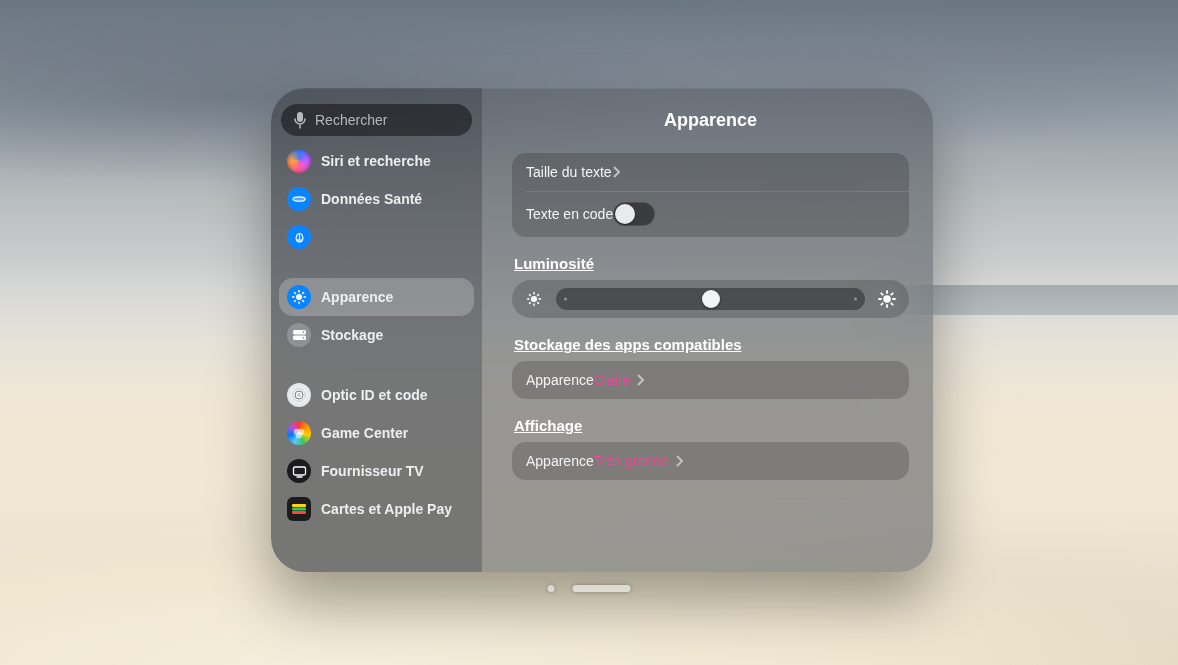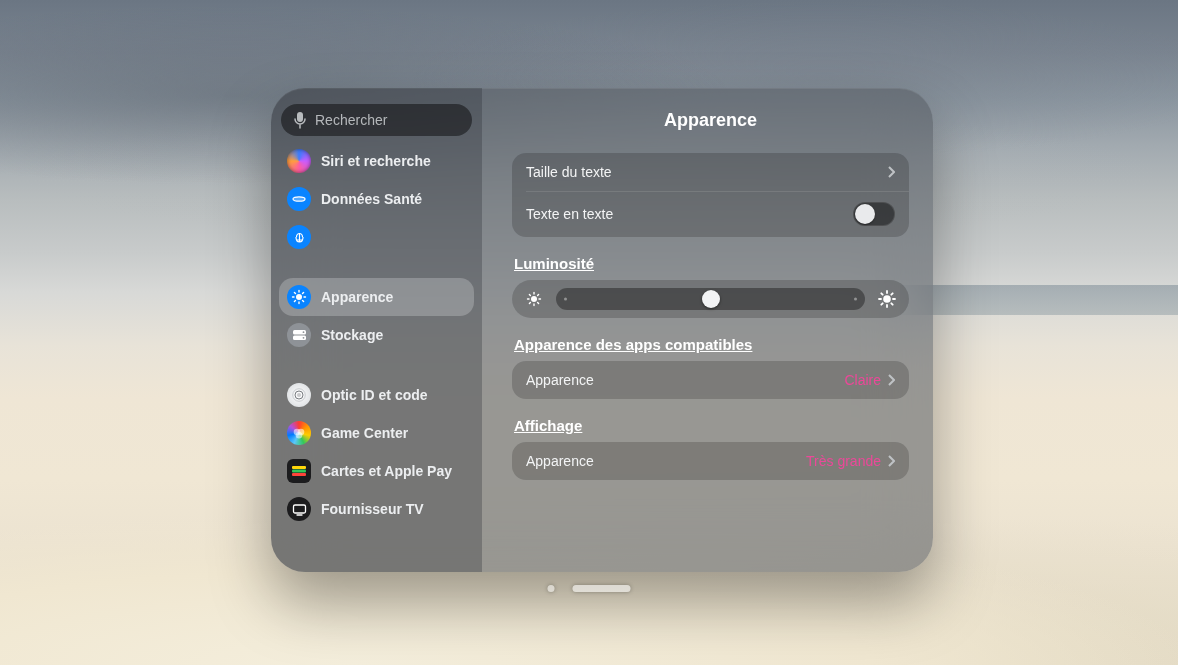--- a/index.html
+++ b/index.html
@@ -71,21 +71,21 @@
   .side-item.selected { background:rgba(255,255,255,.22); }
   .side-gap { height:22px; }
 
   .icon { width:24px; height:24px; border-radius:50%; display:flex; align-items:center; justify-content:center; flex:0 0 24px; }
   .icon svg { display:block; }
 
   .content { flex:1; padding:20px 24px 20px 30px; overflow:auto; }
   .page-title { text-align:center; font-size:18px; font-weight:600; margin:2px 0 22px; color:#fff; }
 
   .group { background: rgba(0,0,0,.18); border-radius:14px; margin-bottom:18px; overflow:hidden; }
-  .row { display:flex; align-items:center; justify-content:space-between; padding:11px 14px; font-size:14px; color:#f3f4f5; position:relative; cursor:pointer; }
+  .row { display:flex; align-items:center; padding:11px 14px; font-size:14px; color:#f3f4f5; position:relative; cursor:pointer; }
   .row + .row::before { content:""; position:absolute; left:14px; right:0; top:0; height:1px; background:rgba(255,255,255,.10); }
   .row .value { color:#ec4899; display:flex; align-items:center; gap:6px; }
   .row.static { cursor:default; }
 
   .chevron { width:8px; height:12px; }
   .chevron path { stroke:#bfc2c5; stroke-width:2; fill:none; }
 
   .toggle { width:42px; height:24px; border-radius:12px; background:rgba(0,0,0,.45); position:relative; cursor:pointer;
     box-shadow: inset 0 0 0 1px rgba(255,255,255,.1); }
   .toggle .knob { position:absolute; top:2px; left:2px; width:20px; height:20px; border-radius:50%; background:#e9eaec;
@@ -203,56 +203,56 @@
         <svg width="14" height="14" viewBox="0 0 14 14">
             <circle cx="5" cy="6" r="3.3" fill="rgba(255,255,255,.55)"></circle>
             <circle cx="9" cy="6" r="3.3" fill="rgba(255,255,255,.55)"></circle>
             <circle cx="7" cy="9.2" r="3.3" fill="rgba(255,255,255,.55)"></circle>
           </svg>
       </span>
       <span>Game Center</span>
     </div>
 
     <div class="side-item">
+      <span class="icon" style="background:#1c1c1e;">
+        <svg width="15" height="13" viewBox="0 0 15 13">
+            <rect x="1.5" y="2" width="12" height="8" rx="1.5" fill="none" stroke="#fff" stroke-width="1.3"></rect>
+            <line x1="5" y1="12" x2="10" y2="12" stroke="#fff" stroke-width="1.3" stroke-linecap="round"></line>
+          </svg>
+      </span>
+      <span>Fournisseur TV</span>
+    </div>
+
+    <div class="side-item">
       <span class="icon" style="background:#1c1c1e; border-radius:6px;">
         <svg width="16" height="12" viewBox="0 0 16 12">
             <rect x="1" y="1" width="14" height="3" rx="1" fill="#ffd60a"></rect>
             <rect x="1" y="4.5" width="14" height="3" rx="1" fill="#34c759"></rect>
             <rect x="1" y="8" width="14" height="3" rx="1" fill="#ff453a"></rect>
           </svg>
       </span>
       <span>Cartes et Apple Pay</span>
-    </div>
-
-    <div class="side-item">
-      <span class="icon" style="background:#1c1c1e;">
-        <svg width="15" height="13" viewBox="0 0 15 13">
-            <rect x="1.5" y="2" width="12" height="8" rx="1.5" fill="none" stroke="#fff" stroke-width="1.3"></rect>
-            <line x1="5" y1="12" x2="10" y2="12" stroke="#fff" stroke-width="1.3" stroke-linecap="round"></line>
-          </svg>
-      </span>
-      <span>Fournisseur TV</span>
     </div>
 
   </div>
 
   <div class="content">
     <h1 class="page-title">Apparence</h1>
 
     <div class="group">
       <div class="row">
         <span>Taille du texte</span>
         <span class="value">
           <svg class="chevron" viewBox="0 0 8 12">
               <path d="M2 1l5 5-5 5"></path>
             </svg>
         </span>
       </div>
       <div class="row static">
-        <span>Texte en texte</span>
+        <span>Texte en code</span>
         <span class="toggle">
           <span class="knob"></span>
         </span>
       </div>
     </div>
 
     <div class="section-label">Luminosité</div>
     <div class="bright-row">
       <span class="bright-icon">
         <svg viewBox="0 0 20 20">
@@ -284,21 +284,21 @@
               <line x1="16" y1="10" x2="18" y2="10"></line>
               <line x1="4.3" y1="4.3" x2="5.7" y2="5.7"></line>
               <line x1="14.3" y1="14.3" x2="15.7" y2="15.7"></line>
               <line x1="15.7" y1="4.3" x2="14.3" y2="5.7"></line>
               <line x1="5.7" y1="14.3" x2="4.3" y2="15.7"></line>
             </g>
           </svg>
       </span>
     </div>
 
-    <div class="section-label">Apparence des apps compatibles</div>
+    <div class="section-label">Stockage des apps compatibles</div>
     <div class="group">
       <div class="row">
         <span>Apparence</span>
         <span class="value">
           <span>Claire</span>
           <svg class="chevron" viewBox="0 0 8 12">
               <path d="M2 1l5 5-5 5"></path>
             </svg>
         </span>
       </div>

